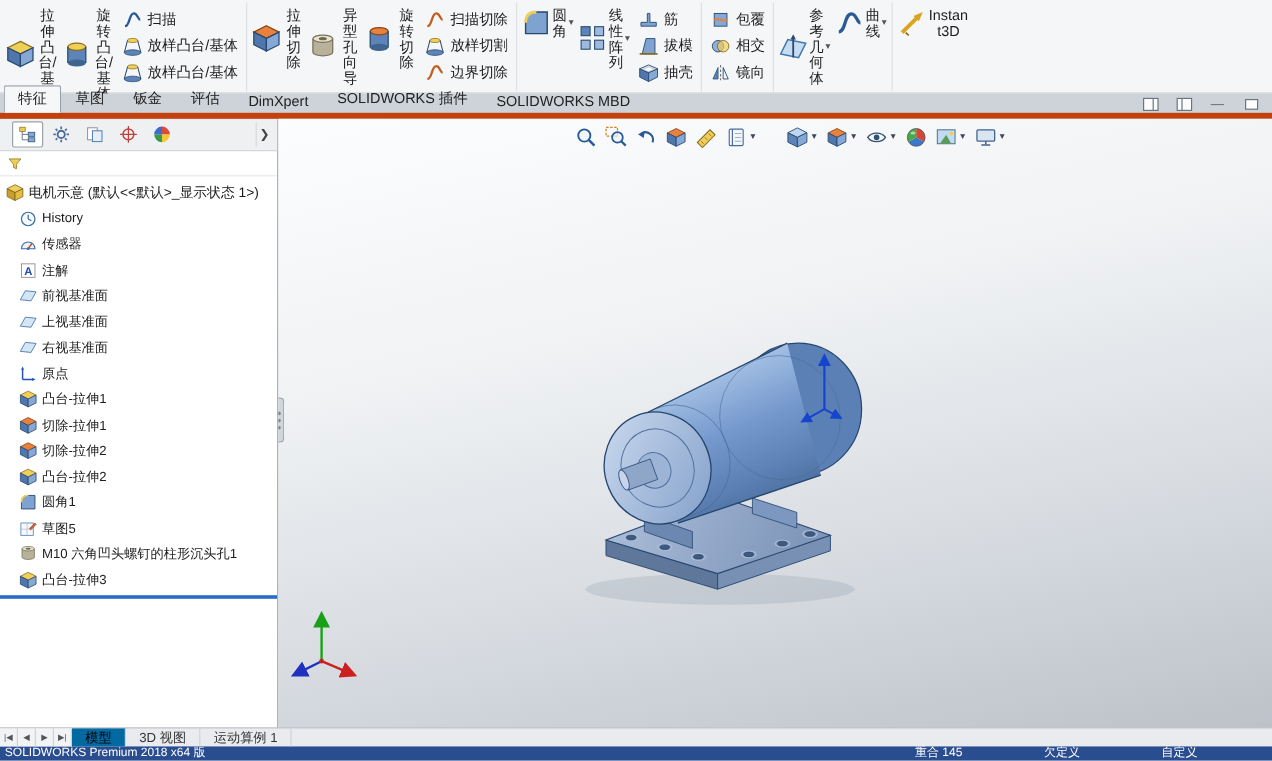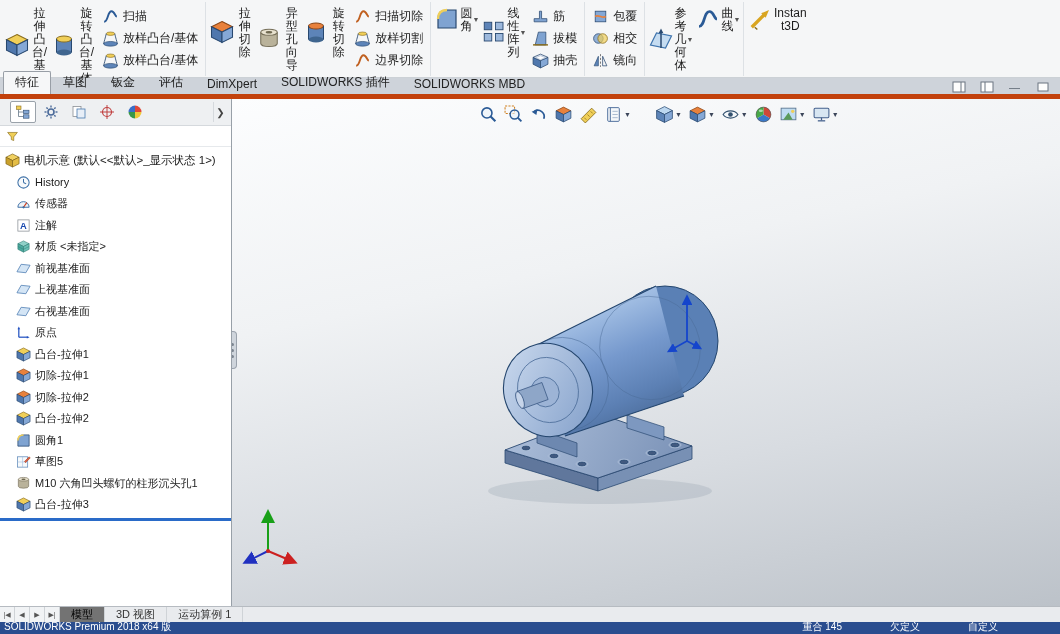--- a/index.html
+++ b/index.html
@@ -49,24 +49,24 @@
 .hudbtn svg{width:19px;height:19px}
 .hudcaret{font-size:7px;color:#3c465a;margin-left:1px}
 .hudgap{width:14px}
 .splitgrip{position:absolute;left:-4px;top:232px;width:9px;height:38px;background:#cfd5dc;border:1px solid #9aa2ac;border-left:none;border-radius:0 4px 4px 0;display:flex;flex-direction:column;align-items:center;justify-content:center;gap:3px;cursor:col-resize}
 .splitgrip i{width:3px;height:3px;background:#7c8590;border-radius:50%}
 .modelsvg{position:absolute;inset:0;width:100%;height:100%}
 
 .bottombar{height:16px;background:#e9ebee;border-top:1px solid #b6bbc1;display:flex;align-items:stretch;font-size:11px}
 .navbtn{width:15px;display:flex;align-items:center;justify-content:center;font-size:7px;color:#555;border-right:1px solid #cfd3d7;cursor:default;background:#f1f3f5}
 .btab{padding:0 11px;display:flex;align-items:center;border-right:1px solid #cfd3d7;cursor:default;color:#333;white-space:nowrap}
-.btab.active{background:#737373;color:#000}
+.btab.active{background:#0369a1;color:#000}
 .statusbar{height:12px;background:#2a4d8f;color:#fff;font-size:10px;display:flex;align-items:flex-end;padding:0 4px;overflow:hidden}
 .sb-left{white-space:nowrap}
-.sb-right{margin-left:auto;display:flex;gap:48px;padding-right:58px;white-space:nowrap}
+.sb-right{margin-left:auto;display:flex;gap:68px;padding-right:58px;white-space:nowrap}
 .sb-item{cursor:default}
 </style>
 </head>
 <body>
 
 <svg width="0" height="0" style="position:absolute" aria-hidden="true">
 <defs>
 <symbol id="s-cube" viewBox="0 0 16 16">
         <polygon points="8,1 15,4.5 8,8 1,4.5" fill="#f0cf58" stroke="#8a6d1c" stroke-width="0.7"></polygon>
         <polygon points="1,4.5 8,8 8,15 1,11.5" fill="#4f77ad" stroke="#28486f" stroke-width="0.7"></polygon>
@@ -570,26 +570,20 @@
         <svg class="ticon" viewBox="0 0 16 16">
             <use href="#s-gauge"></use>
           </svg>
         <span class="tlabel">传感器</span>
       </div>
       <div class="titem">
         <svg class="ticon" viewBox="0 0 16 16">
             <use href="#s-noteA"></use>
           </svg>
         <span class="tlabel">注解</span>
-      </div>
-      <div class="titem">
-        <svg class="ticon" viewBox="0 0 16 16">
-            <use href="#s-material"></use>
-          </svg>
-        <span class="tlabel">材质 &lt;未指定&gt;</span>
       </div>
       <div class="titem">
         <svg class="ticon" viewBox="0 0 16 16">
             <use href="#s-plane"></use>
           </svg>
         <span class="tlabel">前视基准面</span>
       </div>
       <div class="titem">
         <svg class="ticon" viewBox="0 0 16 16">
             <use href="#s-plane"></use>

